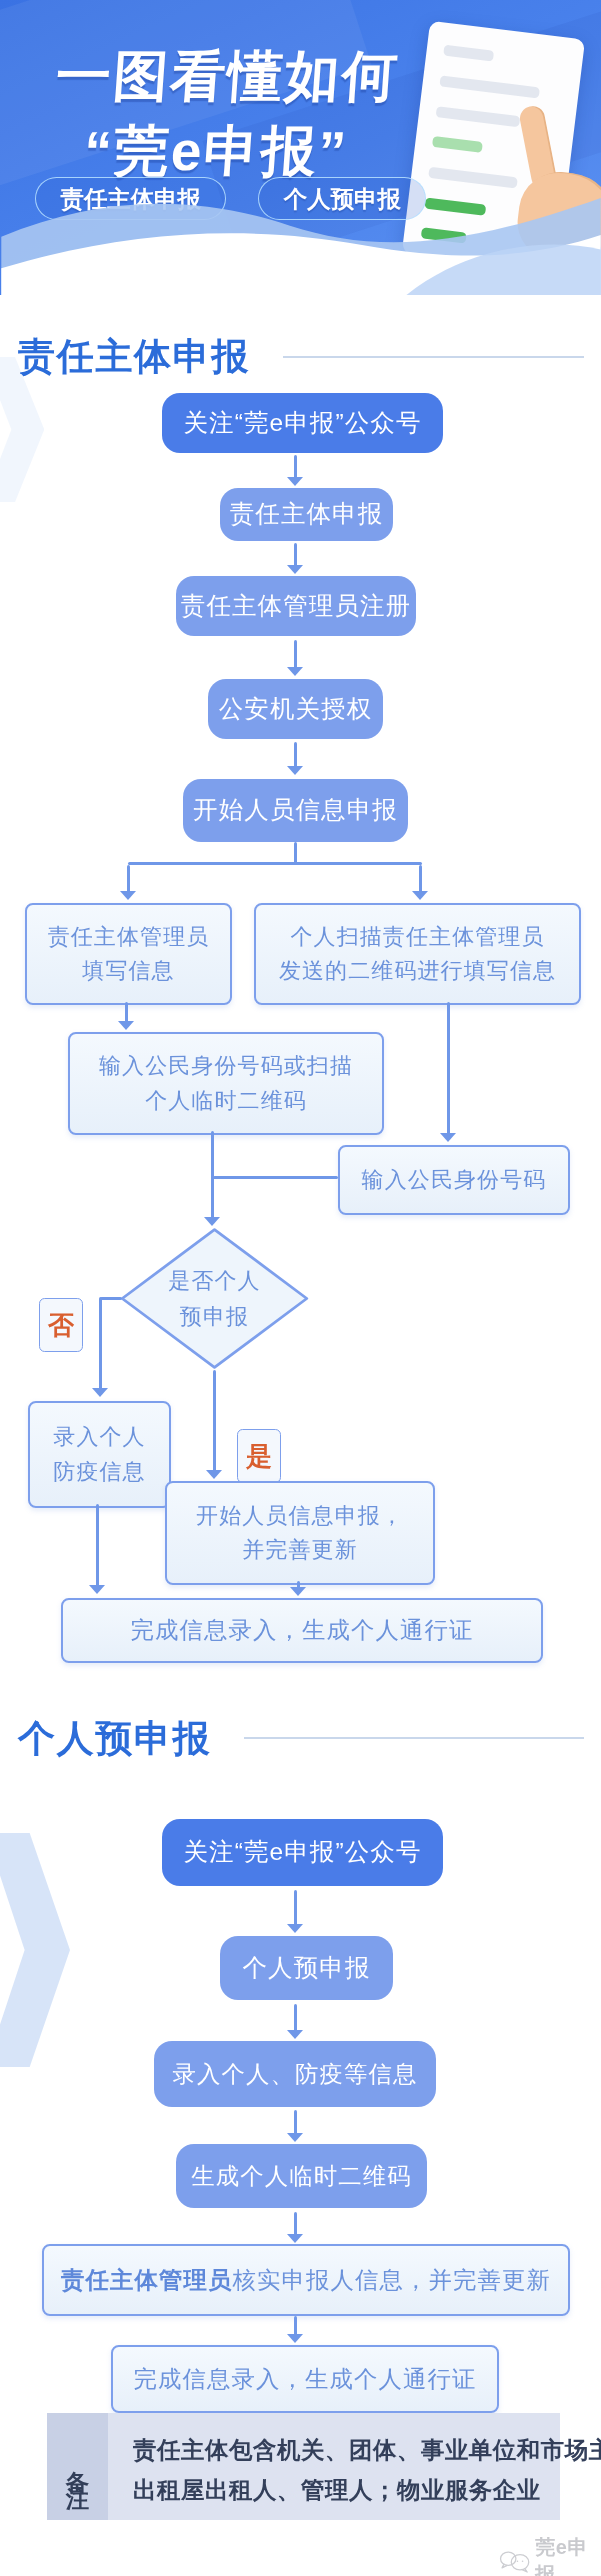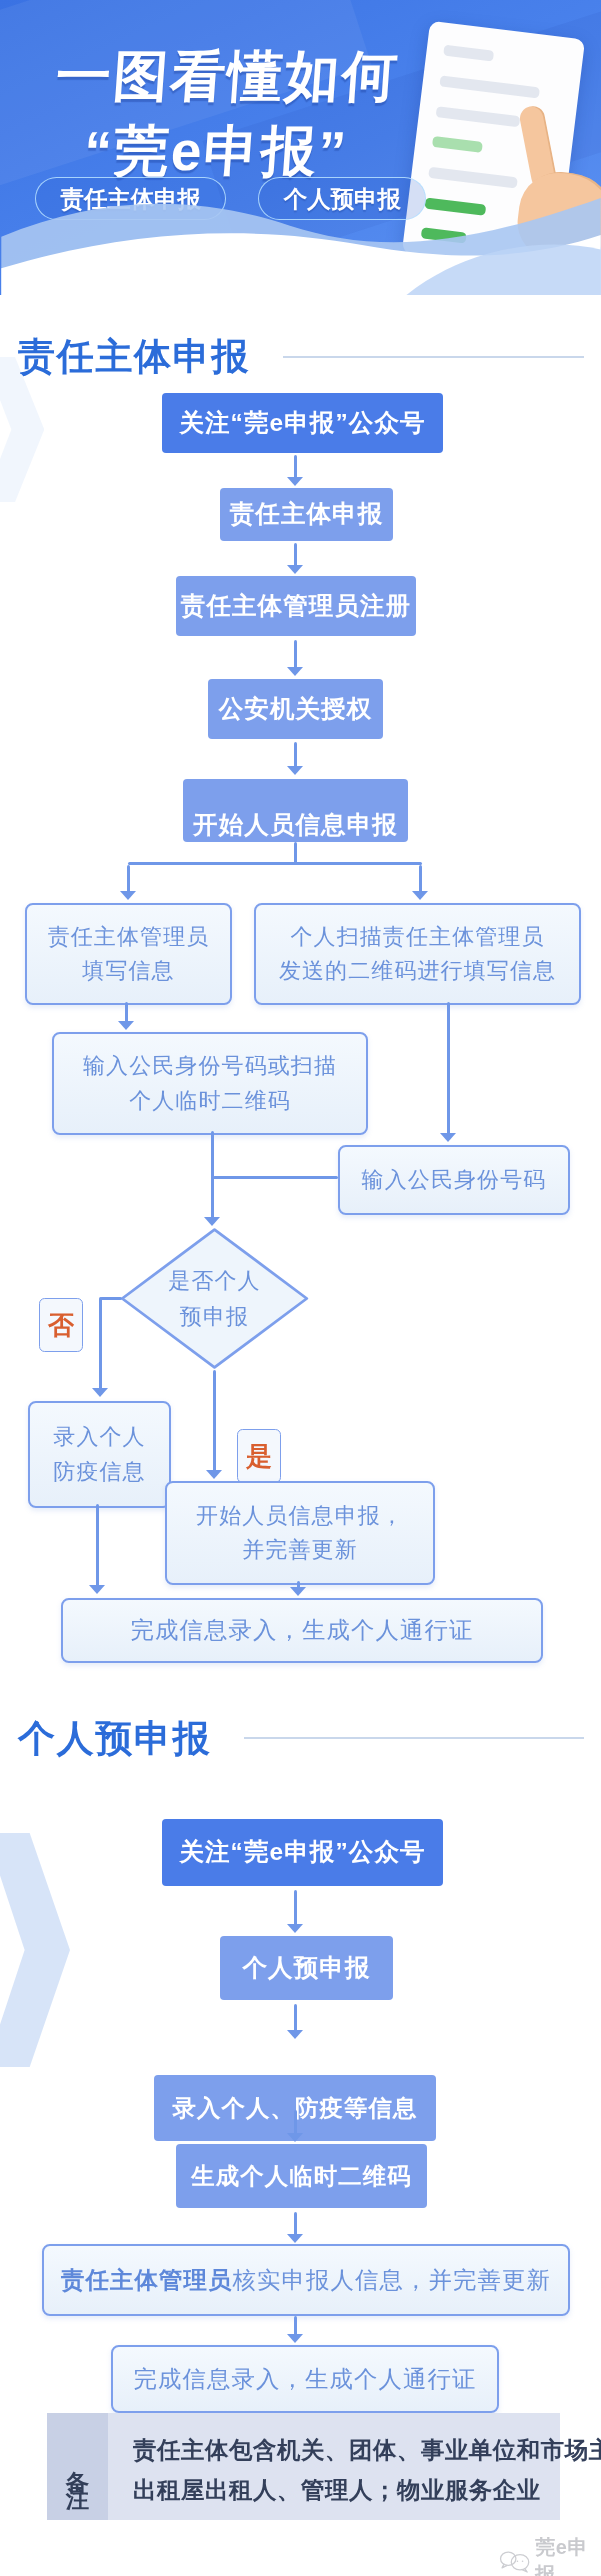--- a/index.html
+++ b/index.html
@@ -33,21 +33,21 @@
   .hand-palm{position:absolute;left:111px;top:134px;width:95px;height:89px;border-radius:48% 52% 55% 45%;
     background:#f5c69e;box-shadow:-2.2px 1.1px 0 rgba(210,150,95,0.35) inset;}
   .waves{position:absolute;left:0;top:184px;width:602px;height:111px;}
   
   .sec-title{position:absolute;color:#2b6cd9;font-size:37px;font-weight:900;letter-spacing:1.7px;white-space:nowrap;}
   .sec-rule{position:absolute;height:1.7px;background:#c9d7eb;}
   .chevron{position:absolute;background:rgba(166,195,240,0.45);
     clip-path:polygon(0 0,52% 0,100% 50%,52% 100%,0 100%,46% 50%);}
   
   .sbox{position:absolute;display:flex;align-items:center;justify-content:center;text-align:center;
-    color:#ffffff;font-size:24.5px;font-weight:700;letter-spacing:1.1px;border-radius:4px;background:#7d9fec;
+    color:#ffffff;font-size:24.5px;font-weight:400;letter-spacing:1.1px;border-radius:18px;background:#7d9fec;
     line-height:1.4;}
   .sbox.dark{background:#4a7ce8;}
   .obox{position:absolute;display:flex;flex-direction:column;align-items:center;justify-content:center;
     text-align:center;border:2.2px solid #7d9fec;border-radius:7.8px;color:#6b92db;font-size:22px;font-weight:500;
     letter-spacing:1.1px;line-height:1.55;background:linear-gradient(180deg,#f4f9fe 0%,#e7f0fa 100%);
     box-shadow:0 2.2px 5.6px rgba(120,155,220,0.18);}
   .obox .bold{font-weight:800;color:#5e88da;}
   .tag{position:absolute;display:flex;align-items:center;justify-content:center;border:1.7px solid #7d9fec;
     border-radius:5.6px;background:#f4f8fd;color:#d95f2f;font-size:26px;font-weight:800;}
   
@@ -134,21 +134,21 @@
     </div>
 
   <div class="sbox" style="left:208px;top:679px;width:175px;height:60px;">
     <span>公安机关授权</span>
   </div>
   <div class="varrow" style="left:287px;top:742px;height:33px;">
       <i class="shaft"></i>
       <i class="head"></i>
     </div>
 
-  <div class="sbox" style="left:183px;top:779px;width:225px;height:63px;align-items:flex-end;">
+  <div class="sbox" style="left:183px;top:779px;width:225px;height:63px;">
     <span>开始人员信息申报</span>
   </div>
 
   <div class="seg" style="left:294px;top:842px;width:3.3px;height:22px;"></div>
   <div class="seg" style="left:128px;top:862px;width:294px;height:3.3px;"></div>
   <div class="varrow" style="left:120px;top:865px;height:35px;">
       <i class="shaft"></i>
       <i class="head"></i>
     </div>
   <div class="varrow" style="left:412px;top:865px;height:35px;">
@@ -163,21 +163,21 @@
   <div class="obox" style="left:254px;top:903px;width:323px;height:98px;">
     <span>个人扫描责任主体管理员</span>
     <span>发送的二维码进行填写信息</span>
   </div>
 
   <div class="varrow" style="left:118px;top:1002px;height:28px;">
       <i class="shaft"></i>
       <i class="head"></i>
     </div>
 
-  <div class="obox" style="left:52px;top:1032px;width:312px;height:99px;text-align:center;">
+  <div class="obox" style="left:68px;top:1032px;width:312px;height:99px;text-align:center;">
     <span>输入公民身份号码或扫描</span>
     <span>个人临时二维码</span>
   </div>
 
   <div class="varrow" style="left:440px;top:1002px;height:140px;">
       <i class="shaft"></i>
       <i class="head"></i>
     </div>
   <div class="obox" style="left:338px;top:1145px;width:228px;height:66px;">
     <span>输入公民身份号码</span>
@@ -249,21 +249,21 @@
     </div>
 
   <div class="sbox" style="left:220px;top:1936px;width:173px;height:64px;">
     <span>个人预申报</span>
   </div>
   <div class="varrow" style="left:287px;top:2004px;height:35px;">
       <i class="shaft"></i>
       <i class="head"></i>
     </div>
 
-  <div class="sbox" style="left:154px;top:2041px;width:282px;height:66px;font-size:23.4px;margin-top:34px;">
+  <div class="sbox" style="left:154px;top:2041px;width:282px;height:66px;font-size:23.4px;">
     <span>录入个人、防疫等信息</span>
   </div>
   <div class="varrow" style="left:287px;top:2110px;height:32px;">
       <i class="shaft"></i>
       <i class="head"></i>
     </div>
 
   <div class="sbox" style="left:176px;top:2144px;width:251px;height:64px;font-size:23.4px;">
     <span>生成个人临时二维码</span>
   </div>

